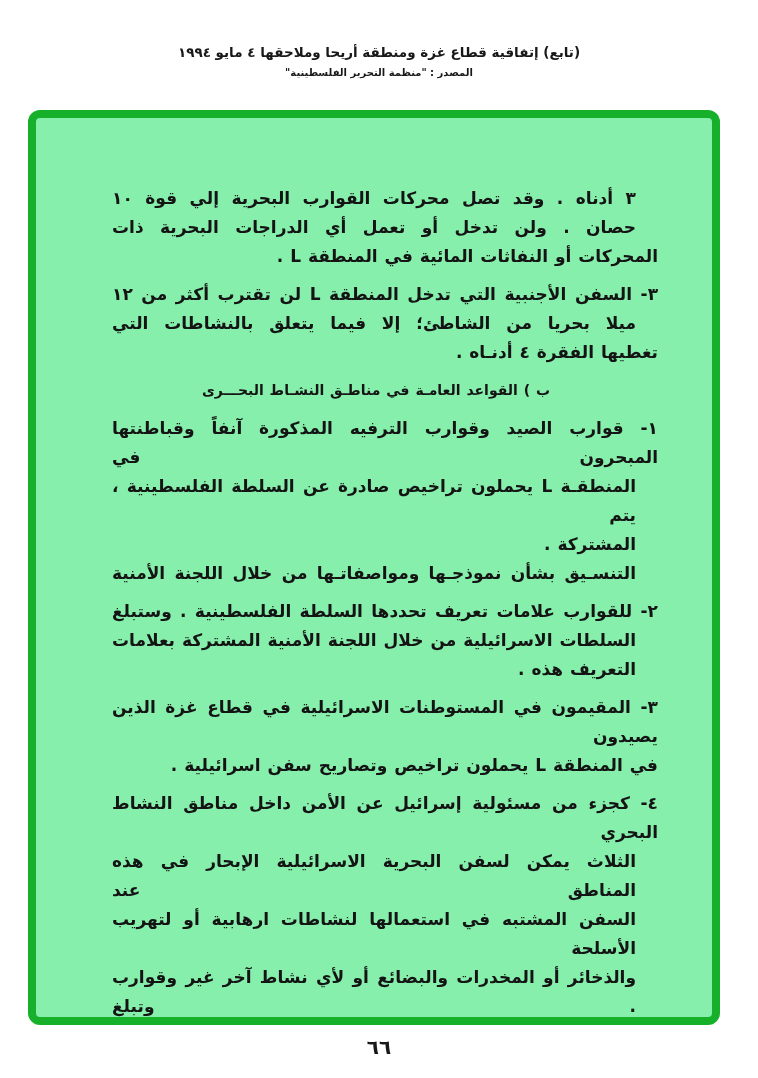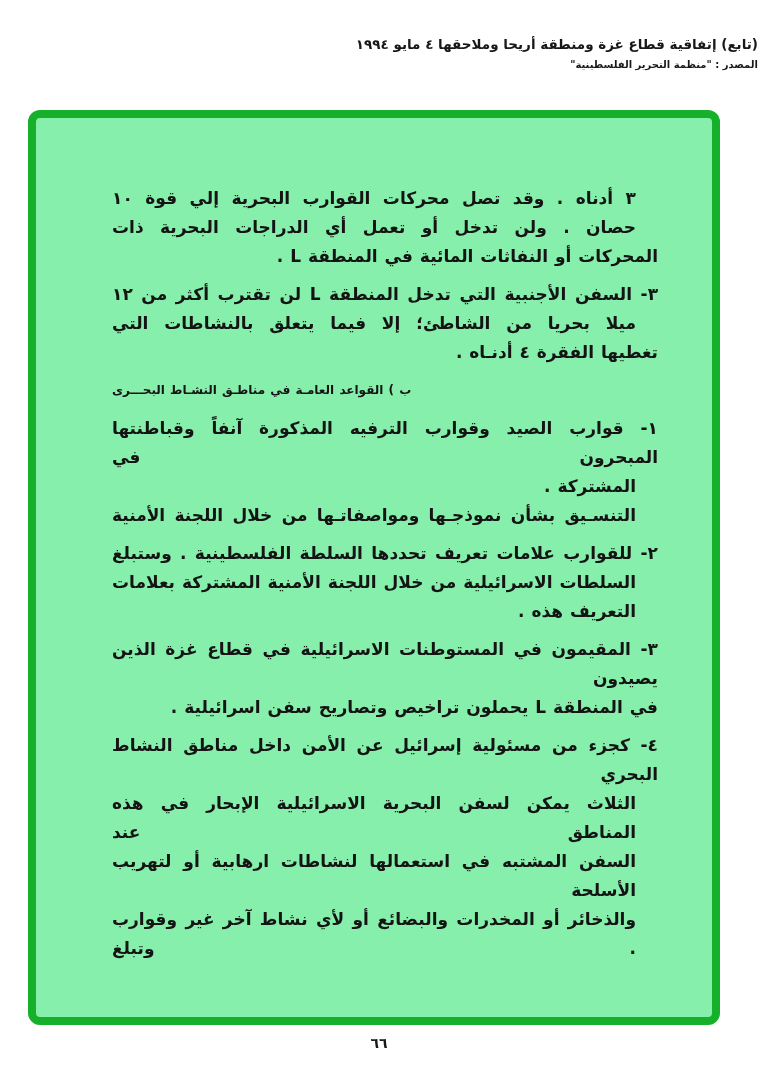--- a/index.html
+++ b/index.html
@@ -10,24 +10,24 @@
   }
   .page {
     position: relative;
     width: 758px;
     height: 1078px;
     background: #ffffff;
     overflow: hidden;
   }
   .header {
     position: absolute;
-    top: 36px;
+    top: 44px;
     left: 0;
     width: 100%;
-    text-align: right;
+    text-align: center;
     color: #181818;
   }
   .header-title {
     font-size: 13.5px;
     font-weight: bold;
     letter-spacing: 0.5px;
   }
   .header-source {
     font-size: 10px;
     font-weight: bold;
@@ -57,31 +57,31 @@
     font-weight: bold;
     line-height: 29px;
     white-space: normal;
     word-spacing: 1px;
   }
   .line.justify { text-align: justify; text-align-last: justify; }
   .line.right   { text-align: right; }
   .line.center  { text-align: right; }
   .line.indent  { padding-right: 22px; }
   .para.heading .line {
-    font-size: 12px;
-    text-align: left;
+    font-size: 14px;
+    text-align: center;
     padding-right: 18px;
   }
   .page-number {
     position: absolute;
     top: 1035px;
     left: 0;
     width: 100%;
     text-align: center;
-    font-size: 14px;
+    font-size: 20px;
     font-weight: bold;
     color: #181818;
     letter-spacing: 3px;
   }
 </style>
 </head>
 <body>
 
 <div class="page">
 
@@ -100,20 +100,21 @@
         <div class="para paragraph">
           <div class="line justify" dir="rtl">٣- السفن الأجنبية التي تدخل المنطقة  L  لن تقترب أكثر من ١٢</div>
           <div class="line justify indent" dir="rtl">ميلا بحريا من الشاطئ؛ إلا فيما يتعلق بالنشاطات التي</div>
           <div class="line center" dir="rtl">تغطيها الفقرة ٤ أدنـاه .</div>
         </div>
         <div class="para heading">
           <div class="line right indent" dir="rtl">ب ) القواعد العامـة في مناطـق النشـاط البحـــرى</div>
         </div>
         <div class="para paragraph">
           <div class="line justify" dir="rtl">١- قوارب الصيد وقوارب الترفيه المذكورة آنفاً وقباطنتها المبحرون في</div>
+          <div class="line justify indent" dir="rtl">المنطقـة  L  يحملون تراخيص صادرة عن السلطة الفلسطينية ، يتم</div>
           <div class="line right indent" dir="rtl">المشتركة .</div>
           <div class="line justify indent" dir="rtl">التنسـيق بشأن نموذجـها ومواصفاتـها من خلال اللجنة الأمنية</div>
         </div>
         <div class="para paragraph">
           <div class="line justify" dir="rtl">٢- للقوارب علامات تعريف تحددها السلطة الفلسطينية . وستبلغ</div>
           <div class="line justify indent" dir="rtl">السلطات الاسرائيلية من خلال اللجنة الأمنية المشتركة بعلامات</div>
           <div class="line right indent" dir="rtl">التعريف هذه .</div>
         </div>
         <div class="para paragraph">
           <div class="line justify" dir="rtl">٣- المقيمون في المستوطنات الاسرائيلية في قطاع غزة الذين يصيدون</div>

